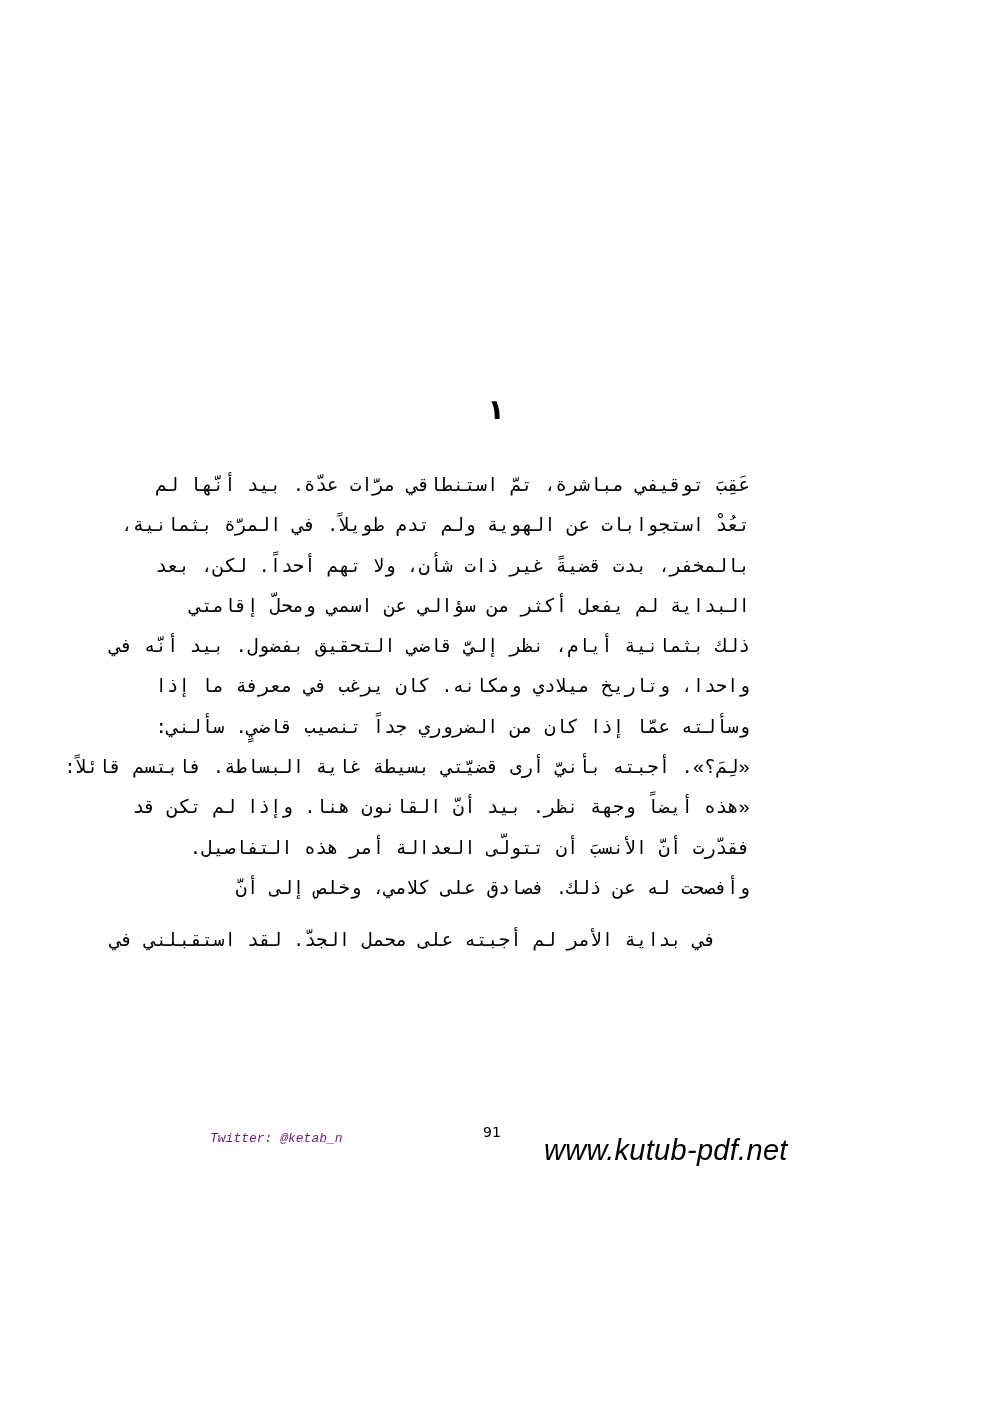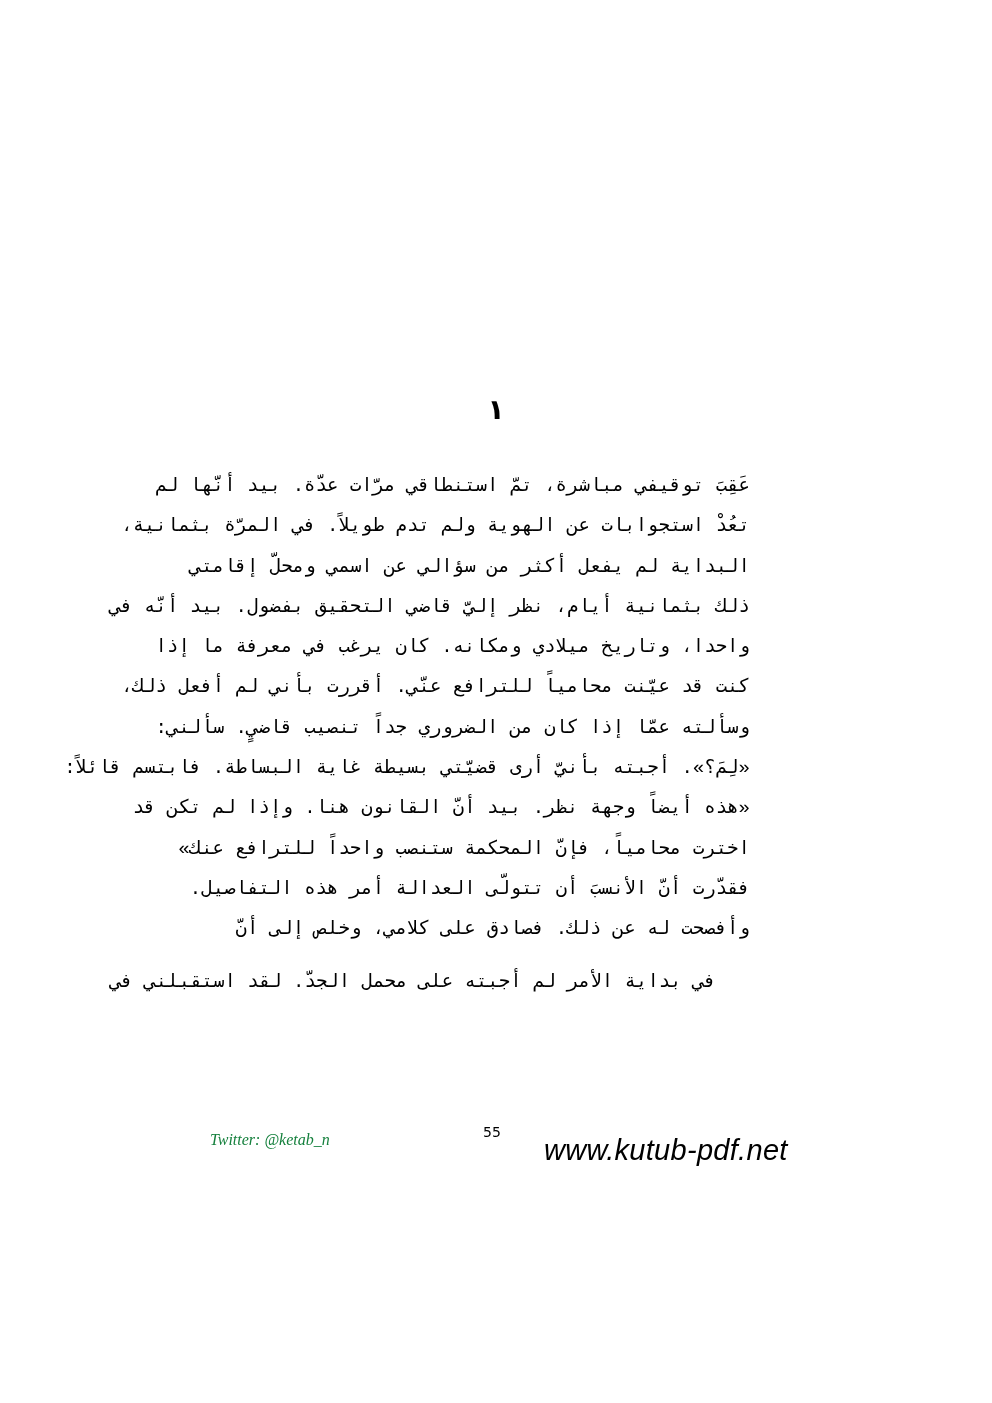--- a/index.html
+++ b/index.html
@@ -56,24 +56,24 @@
       height: 12px;
     }
     .line.indent {
       padding-right: 34px;
       text-align-last: right;
     }
     .footer-twitter {
       position: absolute;
       left: 210px;
       top: 1131px;
-      font-family: Liberation Serif, serif;
+      font-family: Liberation Mono, monospace;
       font-style: italic;
-      font-size: 16px;
-      color: #15803d;
+      font-size: 13px;
+      color: #701a75;
     }
     .page-number {
       position: absolute;
       left: 483px;
       top: 1124px;
       font-family: "DejaVu Sans", sans-serif;
       font-size: 14px;
       color: #000;
     }
     .watermark {
@@ -91,34 +91,33 @@
 <body>
 
 <div class="page">
 
   <div class="chapter-number">١</div>
 
   <div class="text-block">
     <div>
       <span class="line">عَقِبَ توقيفي مباشرة، تمّ استنطاقي مرّات عدّة. بيد أنّها لم</span>
       <span class="line">تعُدْ استجوابات عن الهوية ولم تدم طويلاً. في المرّة بثمانية،</span>
+      <span class="line">بالمخفر، بدت قضيةً غير ذات شأن، ولا تهم أحداً. لكن، بعد</span>
       <span class="line">البداية لم يفعل أكثر من سؤالي عن اسمي ومحلّ إقامتي</span>
       <span class="line">ذلك بثمانية أيام، نظر إليّ قاضي التحقيق بفضول. بيد أنّه في</span>
       <span class="line">واحدا، وتاريخ ميلادي ومكانه. كان يرغب في معرفة ما إذا</span>
-      <span class="line">كنت قد عيّنت محامياً للترافع عنّي. أقررت بأني لم أفعل ذلك،</span>
       <span class="line">وسألته عمّا إذا كان من الضروري جداً تنصيب قاضيٍ. سألني:</span>
       <span class="line">«لِمَ؟». أجبته بأنيّ أرى قضيّتي بسيطة غاية البساطة. فابتسم قائلاً:</span>
       <span class="line">«هذه أيضاً وجهة نظر. بيد أنّ القانون هنا. وإذا لم تكن قد</span>
-      <span class="line">اخترت محامياً، فإنّ المحكمة ستنصب واحداً للترافع عنك»</span>
       <span class="line">فقدّرت أنّ الأنسبَ أن تتولّى العدالة أمر هذه التفاصيل.</span>
       <span class="line">وأفصحت له عن ذلك. فصادق على كلامي، وخلص إلى أنّ</span>
     </div>
     <div class="para-gap"></div>
     <div>
       <span class="line indent">في بداية الأمر لم أجبته على محمل الجدّ. لقد استقبلني في</span>
     </div>
   </div>
 
   <div class="footer-twitter">Twitter: @ketab_n</div>
-  <div class="page-number">55</div>
+  <div class="page-number">91</div>
   <div class="watermark">www.kutub-pdf.net</div>
 
 </div>
 
 </body></html>

